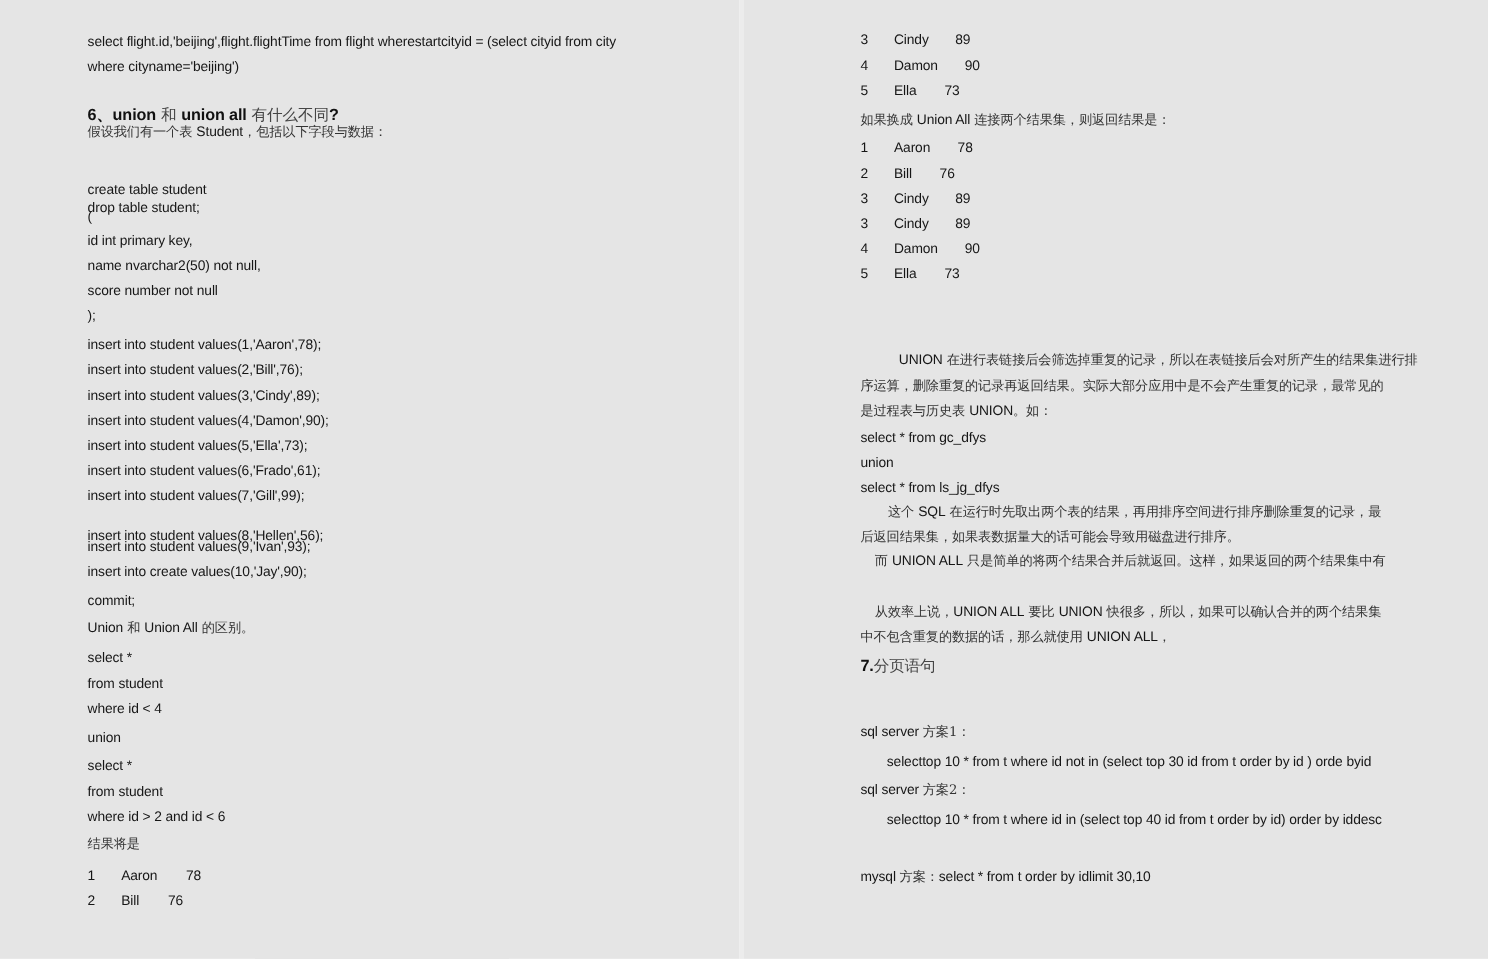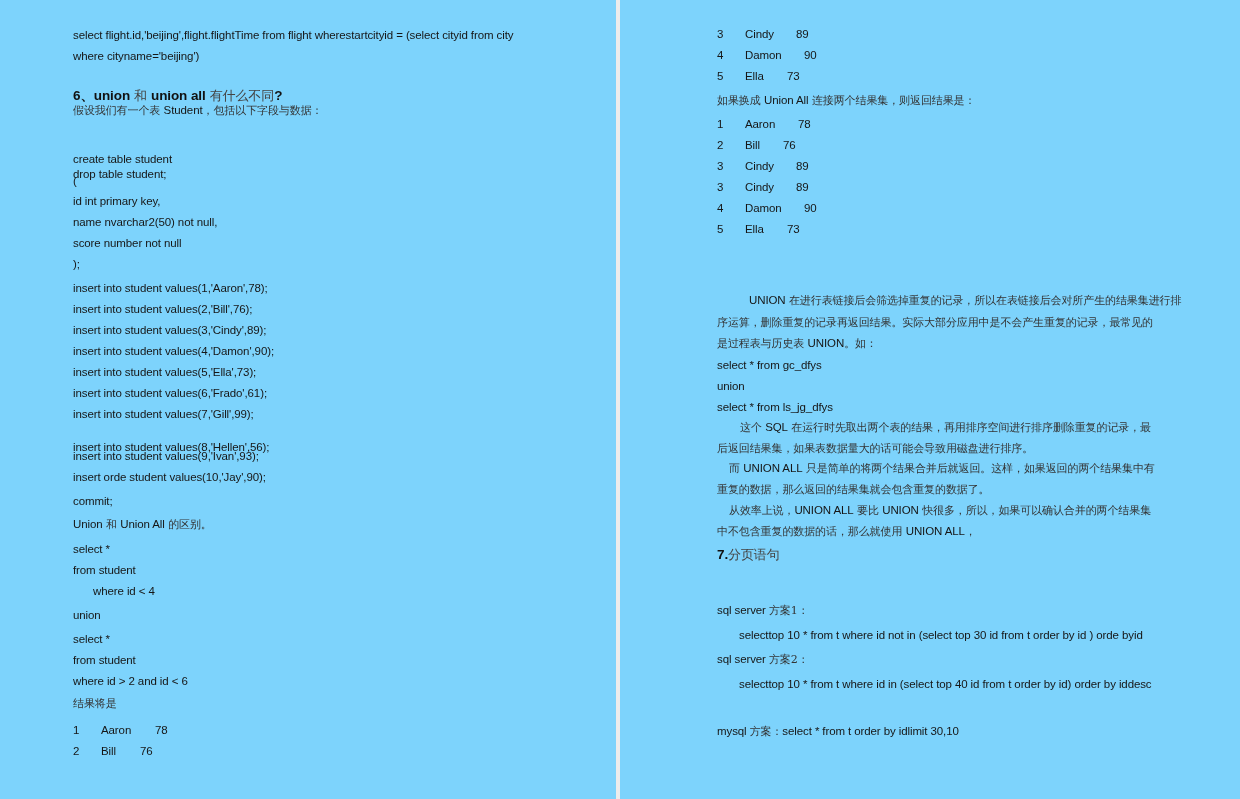--- a/index.html
+++ b/index.html
@@ -3,21 +3,21 @@
   <meta charset="utf-8">
   <style>
     html, body { margin: 0; padding: 0; }
     body {
       width: 1240px; height: 799px; overflow: hidden;
       background: #ffffff;
       font-family: "Liberation Sans", "DejaVu Sans", sans-serif;
       color: #111;
       position: relative;
     }
-    .page { position: absolute; top: 0; height: 799px; background: #7dd3fc; }
+    .page { position: absolute; top: 0; height: 799px; background: #e5e5e5; }
     #page-left { left: 0; width: 616px; }
     #page-right { left: 620px; width: 620px; }
     .gutter { position: absolute; left: 616px; top: 0; width: 4px; height: 799px; background: #ececec; }
     .ln {
       position: absolute; font-size: 11.5px; line-height: 14px; white-space: nowrap;
       color: #161616; letter-spacing: -0.1px;
     }
     .cn { color: #333; font-family: "DejaVu Serif", "Liberation Serif", serif; font-size: 11px; }
     .heading { font-size: 13.5px; font-weight: bold; color: #111; }
     .heading .cn { font-size: 13px; font-weight: normal; color: #444; }
@@ -50,31 +50,31 @@
 
   <div class="ln" style="left:73px;top:281px;">insert into student values(1,'Aaron',78);</div>
   <div class="ln" style="left:73px;top:302px;text-align:center;">insert into student values(2,'Bill',76);</div>
   <div class="ln" style="left:73px;top:323px;">insert into student values(3,'Cindy',89);</div>
   <div class="ln" style="left:73px;top:344px;">insert into student values(4,'Damon',90);</div>
   <div class="ln" style="left:73px;top:365px;">insert into student values(5,'Ella',73);</div>
   <div class="ln" style="left:73px;top:386px;">insert into student values(6,'Frado',61);</div>
   <div class="ln" style="left:73px;top:407px;">insert into student values(7,'Gill',99);</div>
   <div class="ln" style="left:73px;top:428px;margin-top:12px;">insert into student values(8,'Hellen',56);</div>
   <div class="ln" style="left:73px;top:449px;">insert into student values(9,'Ivan',93);</div>
-  <div class="ln" style="left:73px;top:470px;">insert orde student values(10,'Jay',90);</div>
+  <div class="ln" style="left:73px;top:470px;">insert into create values(10,'Jay',90);</div>
 
   <div class="ln" style="left:73px;top:494px;">commit;</div>
 
   <div class="ln" style="left:73px;top:517px;">
     <span>Union</span><span class="cn"> 和 </span><span>Union All</span><span class="cn"> 的区别。</span>
   </div>
 
   <div class="ln" style="left:73px;top:542px;">select *</div>
   <div class="ln" style="left:73px;top:563px;">from student</div>
-  <div class="ln" style="left:73px;top:584px;margin-left:20px;">where id &lt; 4</div>
+  <div class="ln" style="left:73px;top:584px;">where id &lt; 4</div>
   <div class="ln" style="left:73px;top:608px;">union</div>
   <div class="ln" style="left:73px;top:632px;">select *</div>
   <div class="ln" style="left:73px;top:653px;">from student</div>
   <div class="ln" style="left:73px;top:674px;">where id &gt; 2 and id &lt; 6</div>
 
   <div class="ln cn" style="left:73px;top:697px;">结果将是</div>
 
   <div class="ln row" style="left:73px;top:723px;">
     <span class="c-id">1</span><span style="width:54px">Aaron</span><span>78</span>
   </div>
@@ -137,23 +137,20 @@
   <div class="ln" style="left:120px;top:420px;">
     <span class="cn">这个 </span><span>SQL</span><span class="cn"> 在运行时先取出两个表的结果，再用排序空间进行排序删除重复的记录，最</span>
   </div>
   <div class="ln" style="left:97px;top:441px;">
     <span class="cn">后返回结果集，如果表数据量大的话可能会导致用磁盘进行排序。</span>
   </div>
 
   <div class="ln" style="left:109px;top:461px;">
     <span class="cn">而 </span><span>UNION ALL</span><span class="cn"> 只是简单的将两个结果合并后就返回。这样，如果返回的两个结果集中有</span>
   </div>
-  <div class="ln" style="left:97px;top:482px;">
-    <span class="cn">重复的数据，那么返回的结果集就会包含重复的数据了。</span>
-  </div>
 
   <div class="ln" style="left:109px;top:503px;">
     <span class="cn">从效率上说，</span><span>UNION ALL</span><span class="cn"> 要比 </span><span>UNION</span><span class="cn"> 快很多，所以，如果可以确认合并的两个结果集</span>
   </div>
   <div class="ln" style="left:97px;top:524px;">
     <span class="cn">中不包含重复的数据的话，那么就使用 </span><span>UNION ALL</span><span class="cn">，</span>
   </div>
 
   <div class="ln heading" style="left:97px;top:548px;">
     <span>7.</span><span class="cn">分页语句</span>

